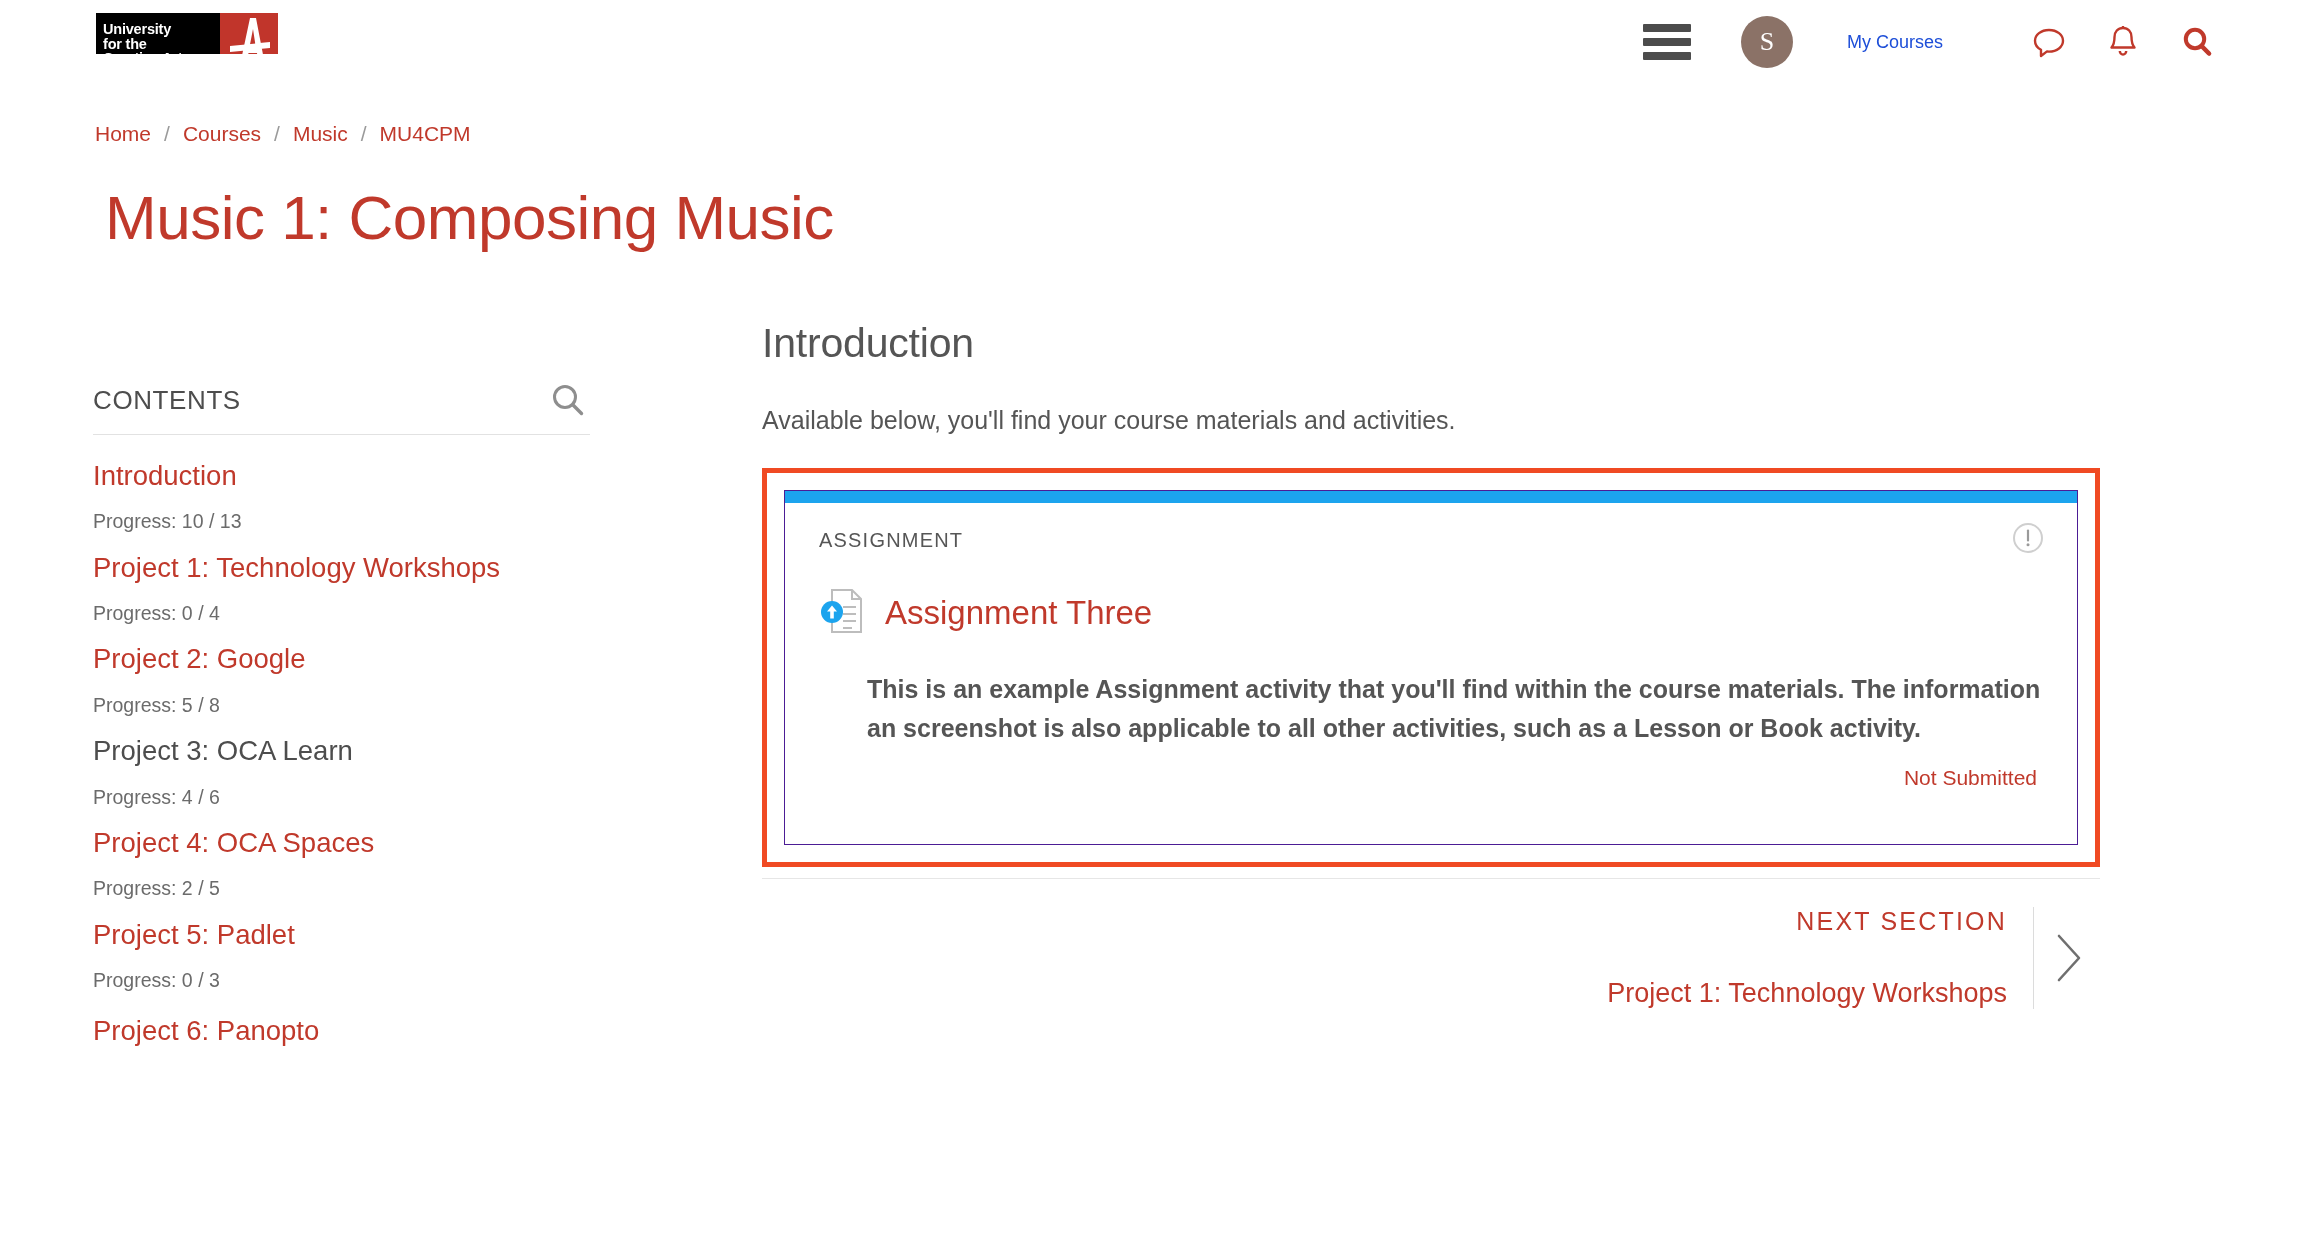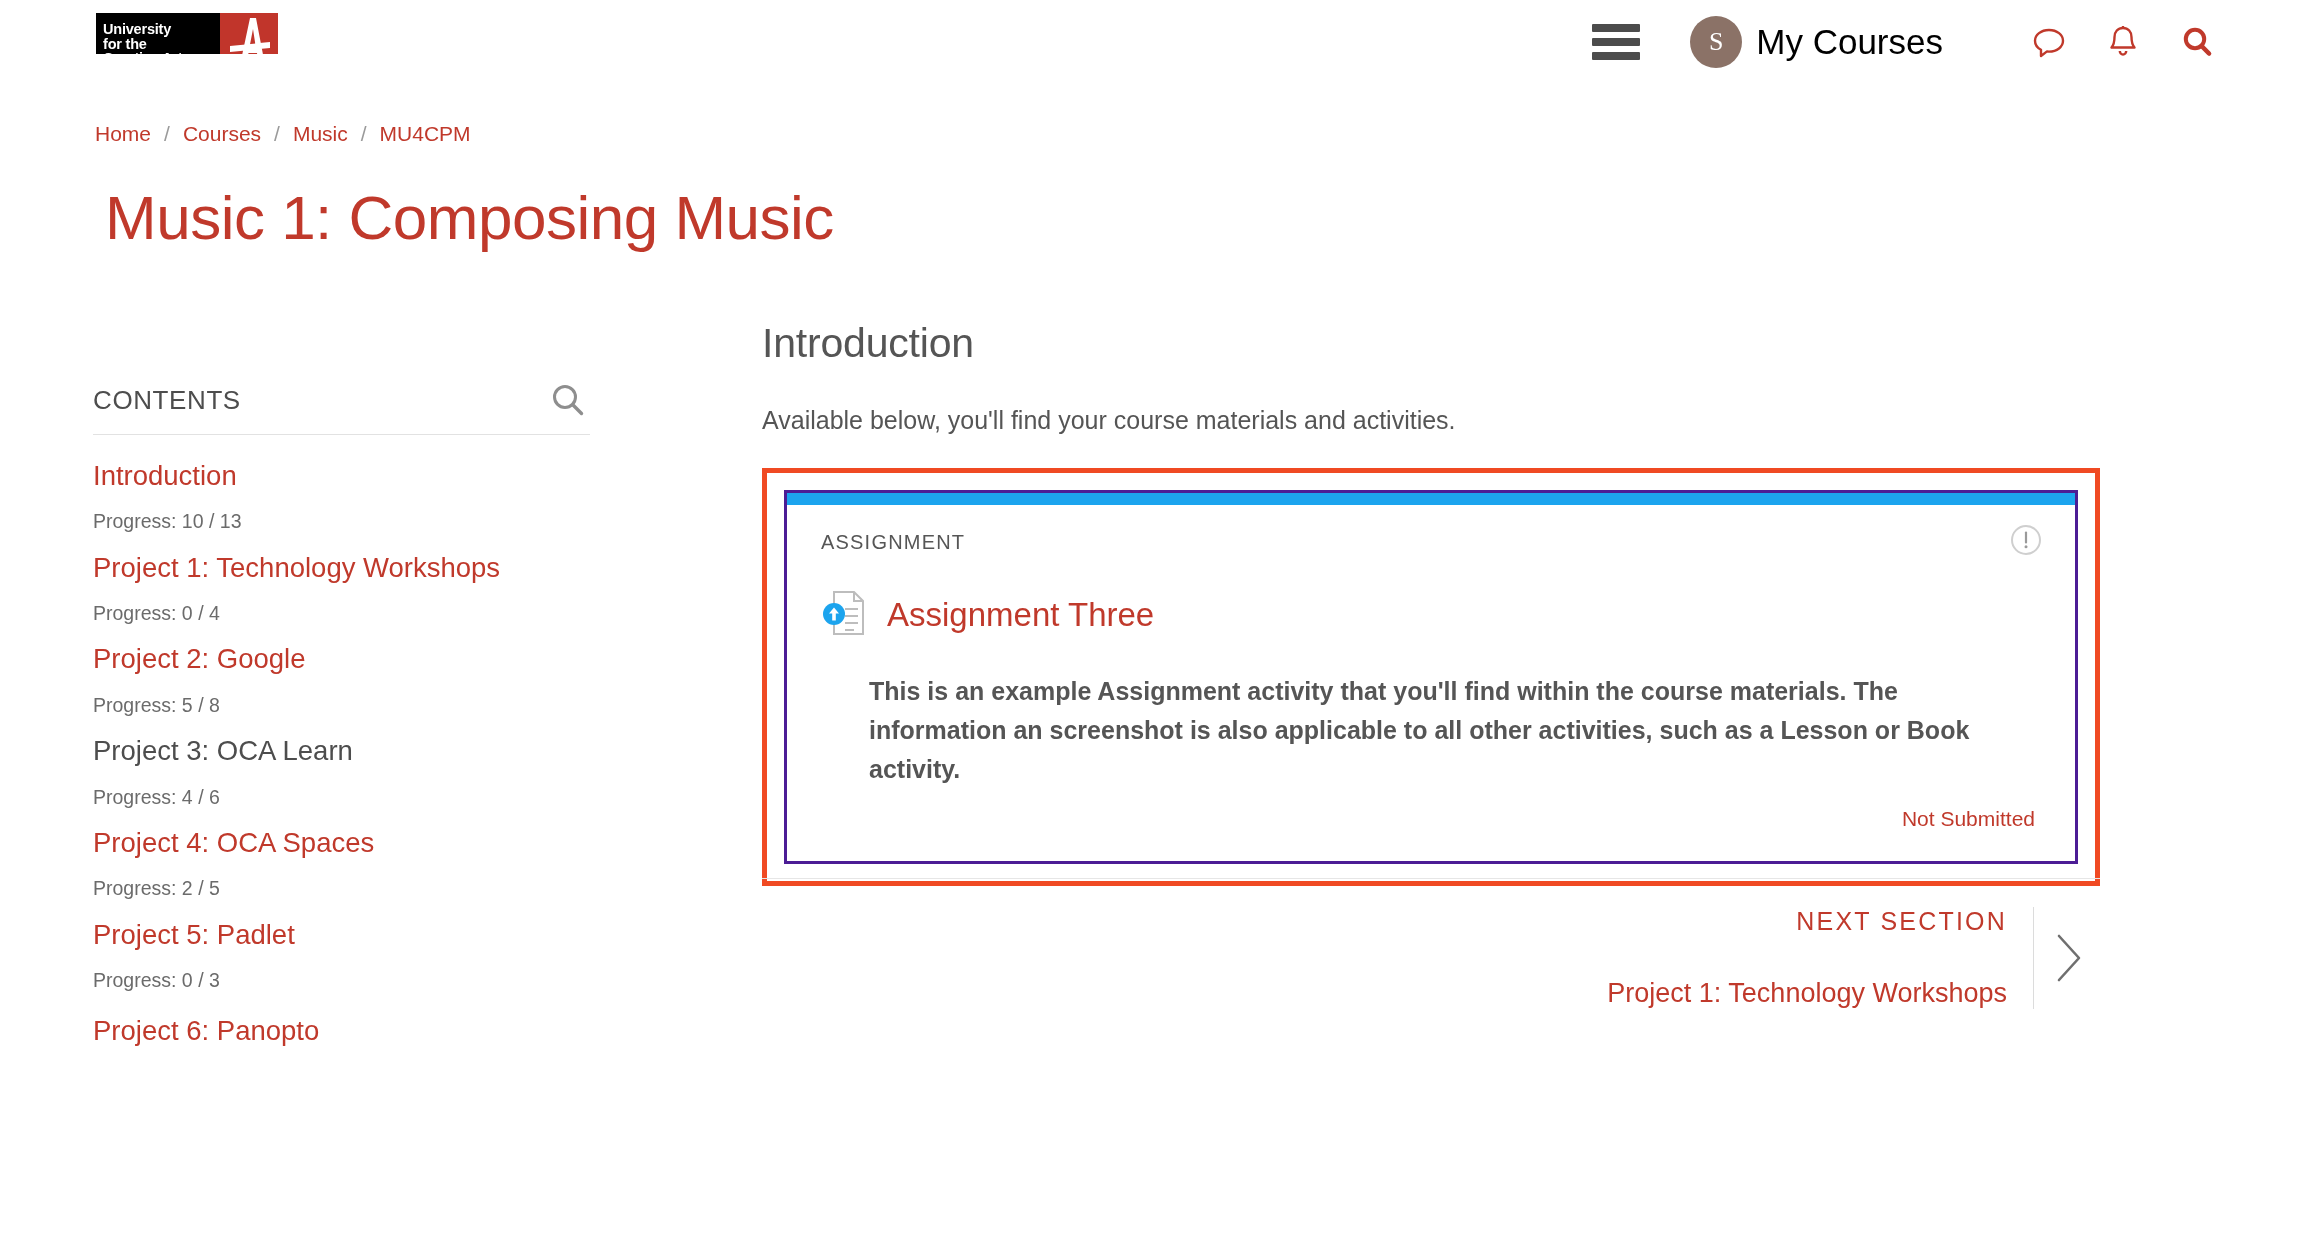--- a/index.html
+++ b/index.html
@@ -92,23 +92,24 @@
     width: 52px; height: 52px;
     border-radius: 50%;
     background: #8b7267;
     color: #ffffff;
     display: flex; align-items: center; justify-content: center;
     font-size: 26px;
     font-family: "Liberation Serif", "DejaVu Serif", serif;
     line-height: 1;
   }
   .my-courses-label {
-    color: #000000;
-    font-size: 35px;
-    white-space: nowrap;
+    color: #1d4ed8;
+    font-size: 18px;
+    white-space: nowrap;
+    margin-left: 40px;
   }
   .header-icon {
     width: 52px; height: 52px;
     display: flex; align-items: center; justify-content: center;
     cursor: pointer;
     margin-left: 22px;
   }
   .header-icon:first-of-type { margin-left: 0; }
 
   
@@ -195,21 +196,21 @@
     line-height: 1.4;
   }
 
   
   .highlight-box {
     border: 5px solid #f04a23;
     padding: 17px;
     width: 1338px;
   }
   .activity-card {
-    border: 3px solid #4c1d95;
+    border: 1px solid #4c1d95;
     background: #ffffff;
     position: relative;
     min-height: 355px;
   }
   .card-accent {
     height: 12px;
     background: #1ca4ee;
     width: 100%;
   }
   .card-body { padding: 26px 34px 30px 34px; position: relative; }

